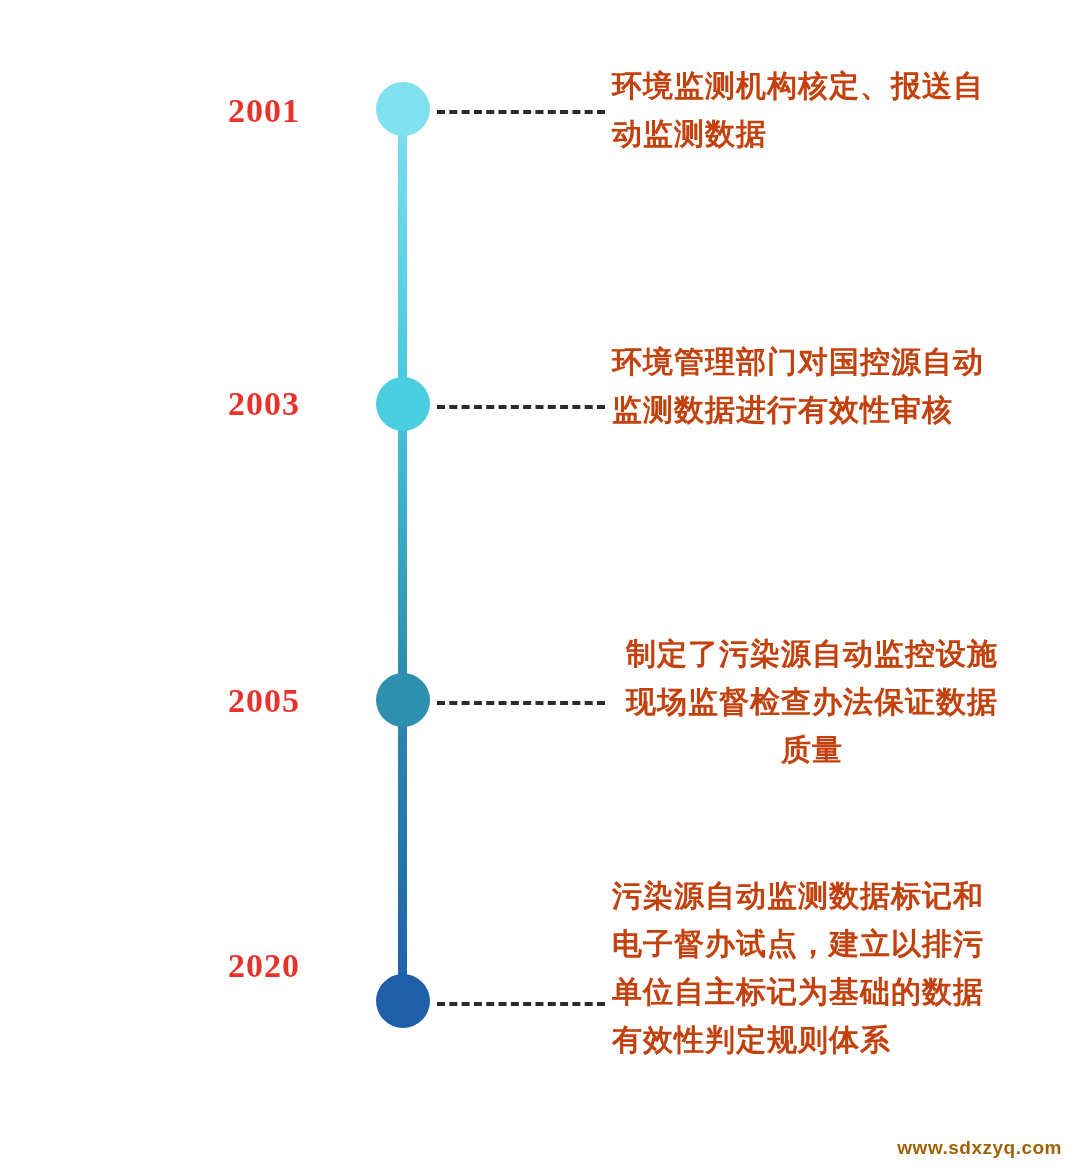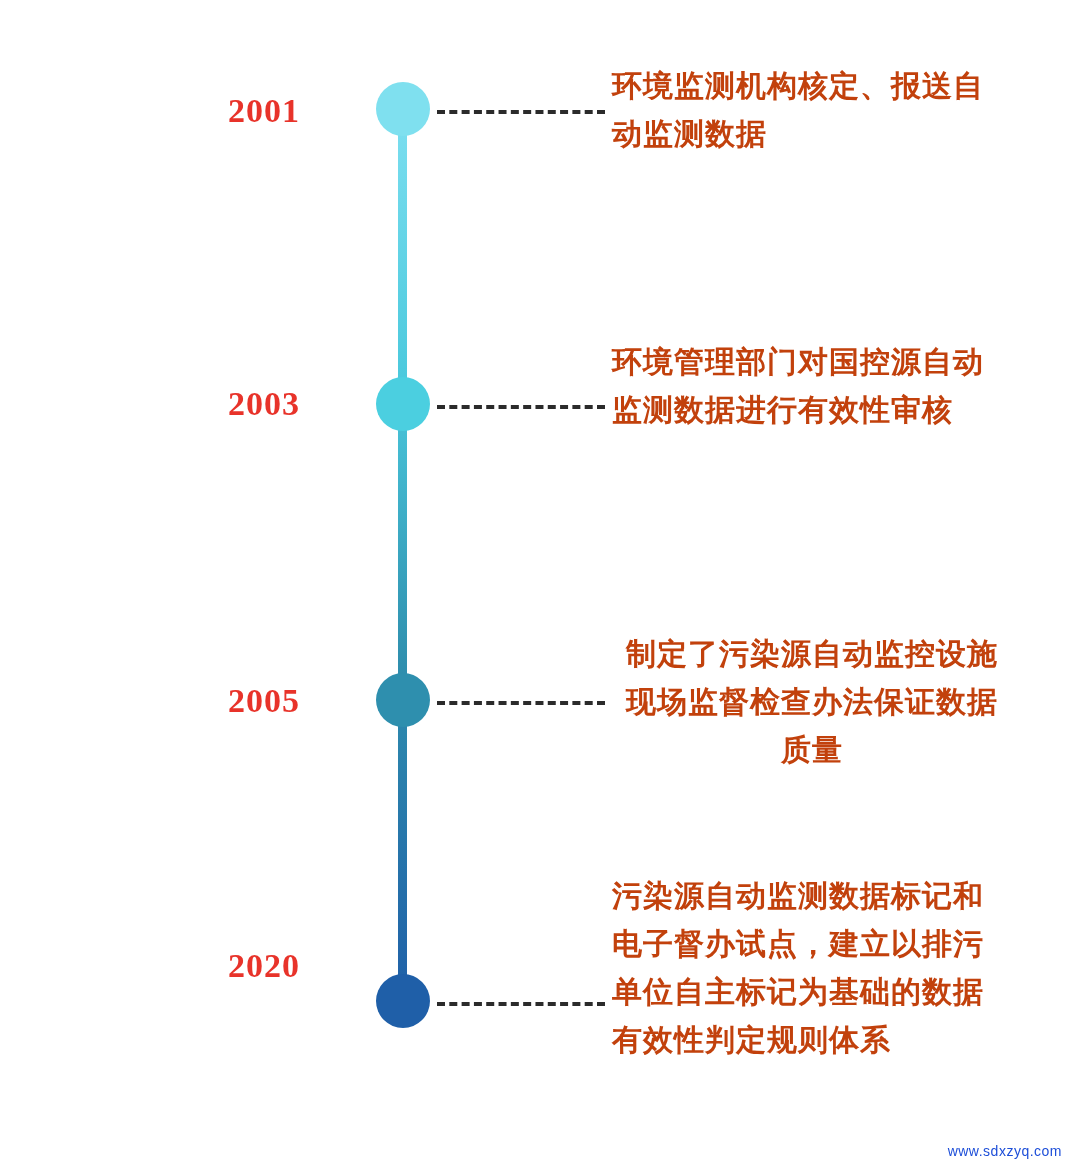--- a/index.html
+++ b/index.html
@@ -76,23 +76,24 @@
     font-size: 30px;
     font-weight: bold;
     line-height: 48px;
     letter-spacing: 1px;
   }
 
   .watermark {
     position: absolute;
     right: 18px;
     bottom: 14px;
-    color: #1d4ed8;
-    font-size: 14px;
+    color: #a16207;
+    font-size: 19px;
     letter-spacing: 0.5px;
+    font-weight: bold;
   }
 </style>
 </head>
 <body>
 
 <div id="timeline-root">
   <div class="spine"></div>
   <div id="events-layer">
       <div class="event">
         <div class="year" style="top: 92px;">2001</div>

